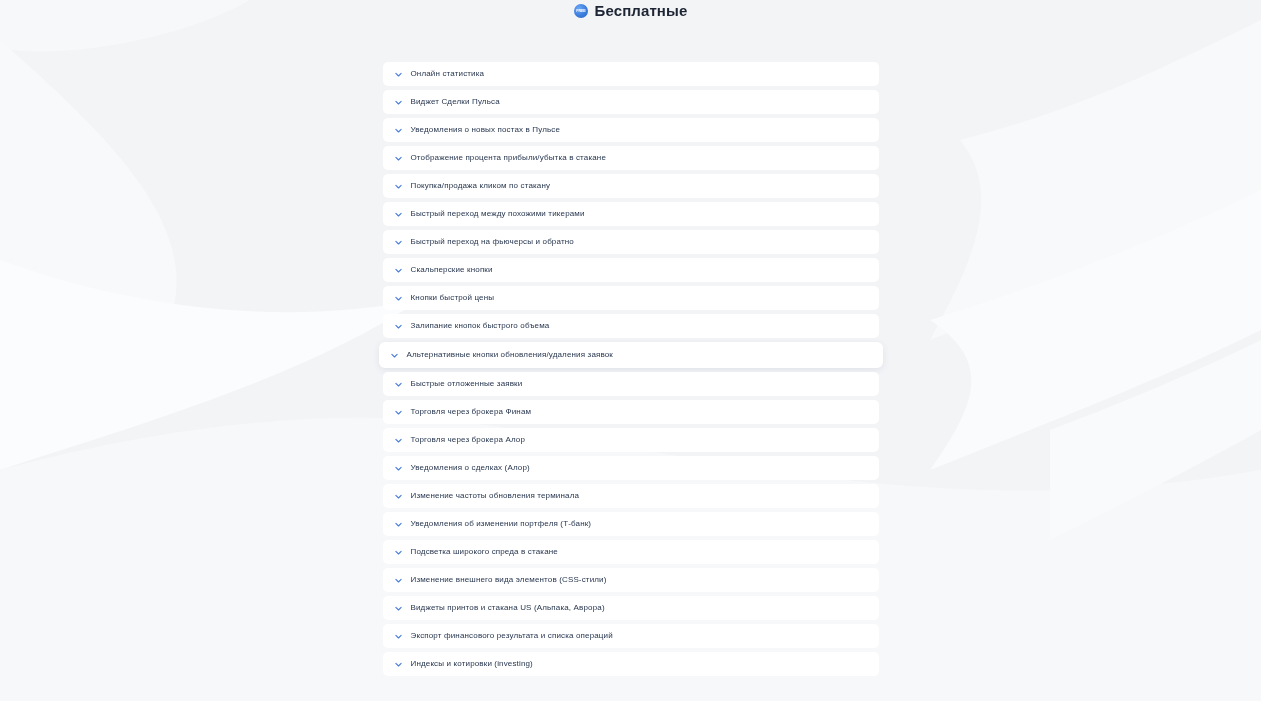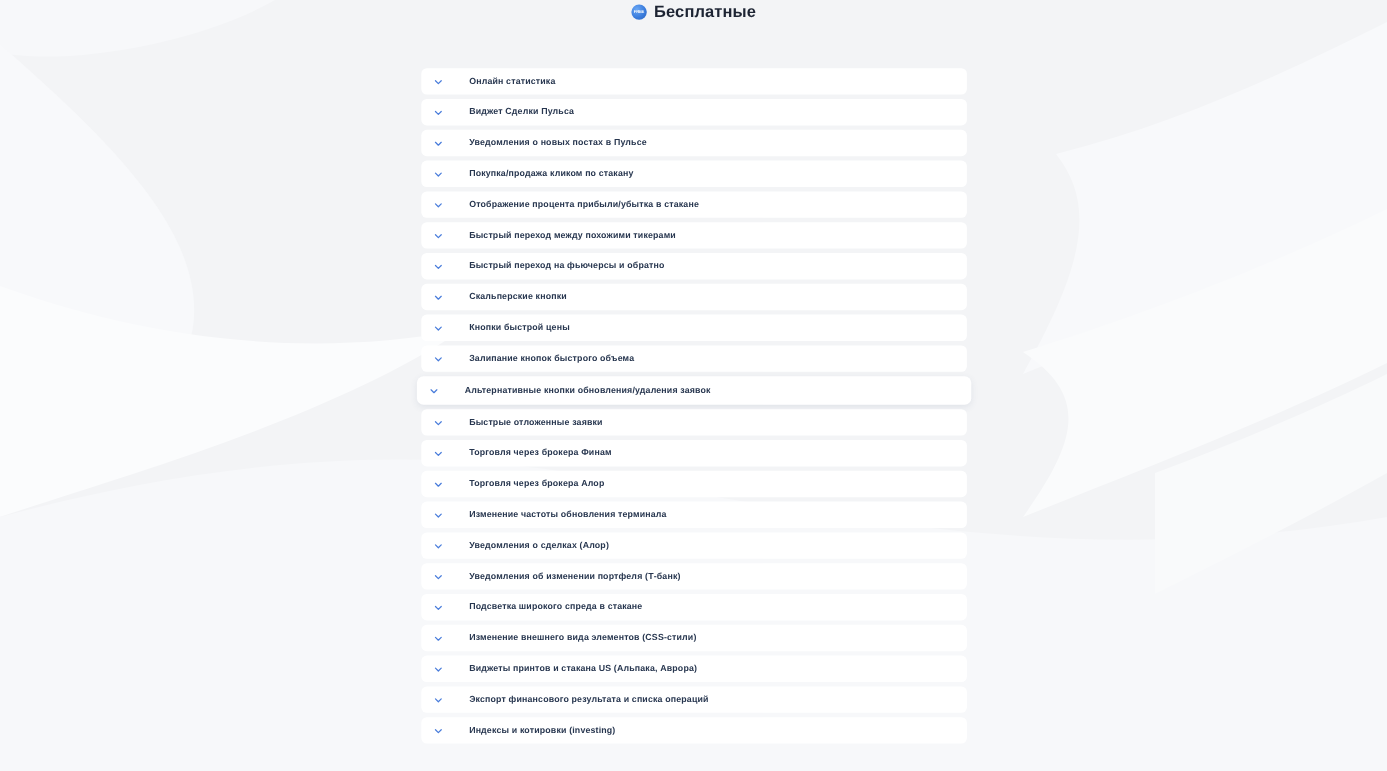--- a/index.html
+++ b/index.html
@@ -113,26 +113,25 @@
   .chevron-icon {
     width: 9px;
     height: 9px;
     flex: 0 0 auto;
     display: block;
     margin-left: 1px;
   }
 
   .row-label {
     font-size: 8px;
-    font-weight: bold;
+    font-weight: normal;
     color: #27364f;
     letter-spacing: 0.15px;
     white-space: nowrap;
     line-height: 1;
-    margin-left: 16px;
   }
 </style>
 </head>
 <body>
 
 <svg id="bg-waves" viewBox="0 0 1261 701" preserveAspectRatio="none" xmlns="http://www.w3.org/2000/svg">
   <rect x="0" y="0" width="1261" height="701" fill="#f3f4f6"></rect>
   <path d="M0 0 L250 0 C180 40 60 60 0 48 Z" fill="#f7f8fa"></path>
   <path d="M0 40 C90 120 190 210 175 300 C160 380 60 420 0 440 Z" fill="#f8f9fb"></path>
   <path d="M0 260 C110 300 260 330 420 300 C300 380 120 430 0 470 Z" fill="#fbfcfd"></path>
@@ -165,32 +164,32 @@
       <div class="accordion-row">
         <svg class="chevron-icon" viewBox="0 0 24 24">
           <path d="M5 9 L12 16 L19 9" fill="none" stroke="#4a7ddb" stroke-width="3" stroke-linecap="round" stroke-linejoin="round"></path>
         </svg>
         <span class="row-label">Уведомления о новых постах в Пульсе</span>
       </div>
       <div class="accordion-row">
         <svg class="chevron-icon" viewBox="0 0 24 24">
           <path d="M5 9 L12 16 L19 9" fill="none" stroke="#4a7ddb" stroke-width="3" stroke-linecap="round" stroke-linejoin="round"></path>
         </svg>
+        <span class="row-label">Отображение процента прибыли/убытка в стакане</span>
+      </div>
+      <div class="accordion-row">
+        <svg class="chevron-icon" viewBox="0 0 24 24">
+          <path d="M5 9 L12 16 L19 9" fill="none" stroke="#4a7ddb" stroke-width="3" stroke-linecap="round" stroke-linejoin="round"></path>
+        </svg>
         <span class="row-label">Покупка/продажа кликом по стакану</span>
       </div>
       <div class="accordion-row">
         <svg class="chevron-icon" viewBox="0 0 24 24">
           <path d="M5 9 L12 16 L19 9" fill="none" stroke="#4a7ddb" stroke-width="3" stroke-linecap="round" stroke-linejoin="round"></path>
         </svg>
-        <span class="row-label">Отображение процента прибыли/убытка в стакане</span>
-      </div>
-      <div class="accordion-row">
-        <svg class="chevron-icon" viewBox="0 0 24 24">
-          <path d="M5 9 L12 16 L19 9" fill="none" stroke="#4a7ddb" stroke-width="3" stroke-linecap="round" stroke-linejoin="round"></path>
-        </svg>
         <span class="row-label">Быстрый переход между похожими тикерами</span>
       </div>
       <div class="accordion-row">
         <svg class="chevron-icon" viewBox="0 0 24 24">
           <path d="M5 9 L12 16 L19 9" fill="none" stroke="#4a7ddb" stroke-width="3" stroke-linecap="round" stroke-linejoin="round"></path>
         </svg>
         <span class="row-label">Быстрый переход на фьючерсы и обратно</span>
       </div>
       <div class="accordion-row">
         <svg class="chevron-icon" viewBox="0 0 24 24">
@@ -231,32 +230,32 @@
       <div class="accordion-row">
         <svg class="chevron-icon" viewBox="0 0 24 24">
           <path d="M5 9 L12 16 L19 9" fill="none" stroke="#4a7ddb" stroke-width="3" stroke-linecap="round" stroke-linejoin="round"></path>
         </svg>
         <span class="row-label">Торговля через брокера Алор</span>
       </div>
       <div class="accordion-row">
         <svg class="chevron-icon" viewBox="0 0 24 24">
           <path d="M5 9 L12 16 L19 9" fill="none" stroke="#4a7ddb" stroke-width="3" stroke-linecap="round" stroke-linejoin="round"></path>
         </svg>
+        <span class="row-label">Уведомления о сделках (Алор)</span>
+      </div>
+      <div class="accordion-row">
+        <svg class="chevron-icon" viewBox="0 0 24 24">
+          <path d="M5 9 L12 16 L19 9" fill="none" stroke="#4a7ddb" stroke-width="3" stroke-linecap="round" stroke-linejoin="round"></path>
+        </svg>
         <span class="row-label">Изменение частоты обновления терминала</span>
       </div>
       <div class="accordion-row">
         <svg class="chevron-icon" viewBox="0 0 24 24">
           <path d="M5 9 L12 16 L19 9" fill="none" stroke="#4a7ddb" stroke-width="3" stroke-linecap="round" stroke-linejoin="round"></path>
         </svg>
-        <span class="row-label">Уведомления о сделках (Алор)</span>
-      </div>
-      <div class="accordion-row">
-        <svg class="chevron-icon" viewBox="0 0 24 24">
-          <path d="M5 9 L12 16 L19 9" fill="none" stroke="#4a7ddb" stroke-width="3" stroke-linecap="round" stroke-linejoin="round"></path>
-        </svg>
         <span class="row-label">Уведомления об изменении портфеля (Т-банк)</span>
       </div>
       <div class="accordion-row">
         <svg class="chevron-icon" viewBox="0 0 24 24">
           <path d="M5 9 L12 16 L19 9" fill="none" stroke="#4a7ddb" stroke-width="3" stroke-linecap="round" stroke-linejoin="round"></path>
         </svg>
         <span class="row-label">Подсветка широкого спреда в стакане</span>
       </div>
       <div class="accordion-row">
         <svg class="chevron-icon" viewBox="0 0 24 24">

